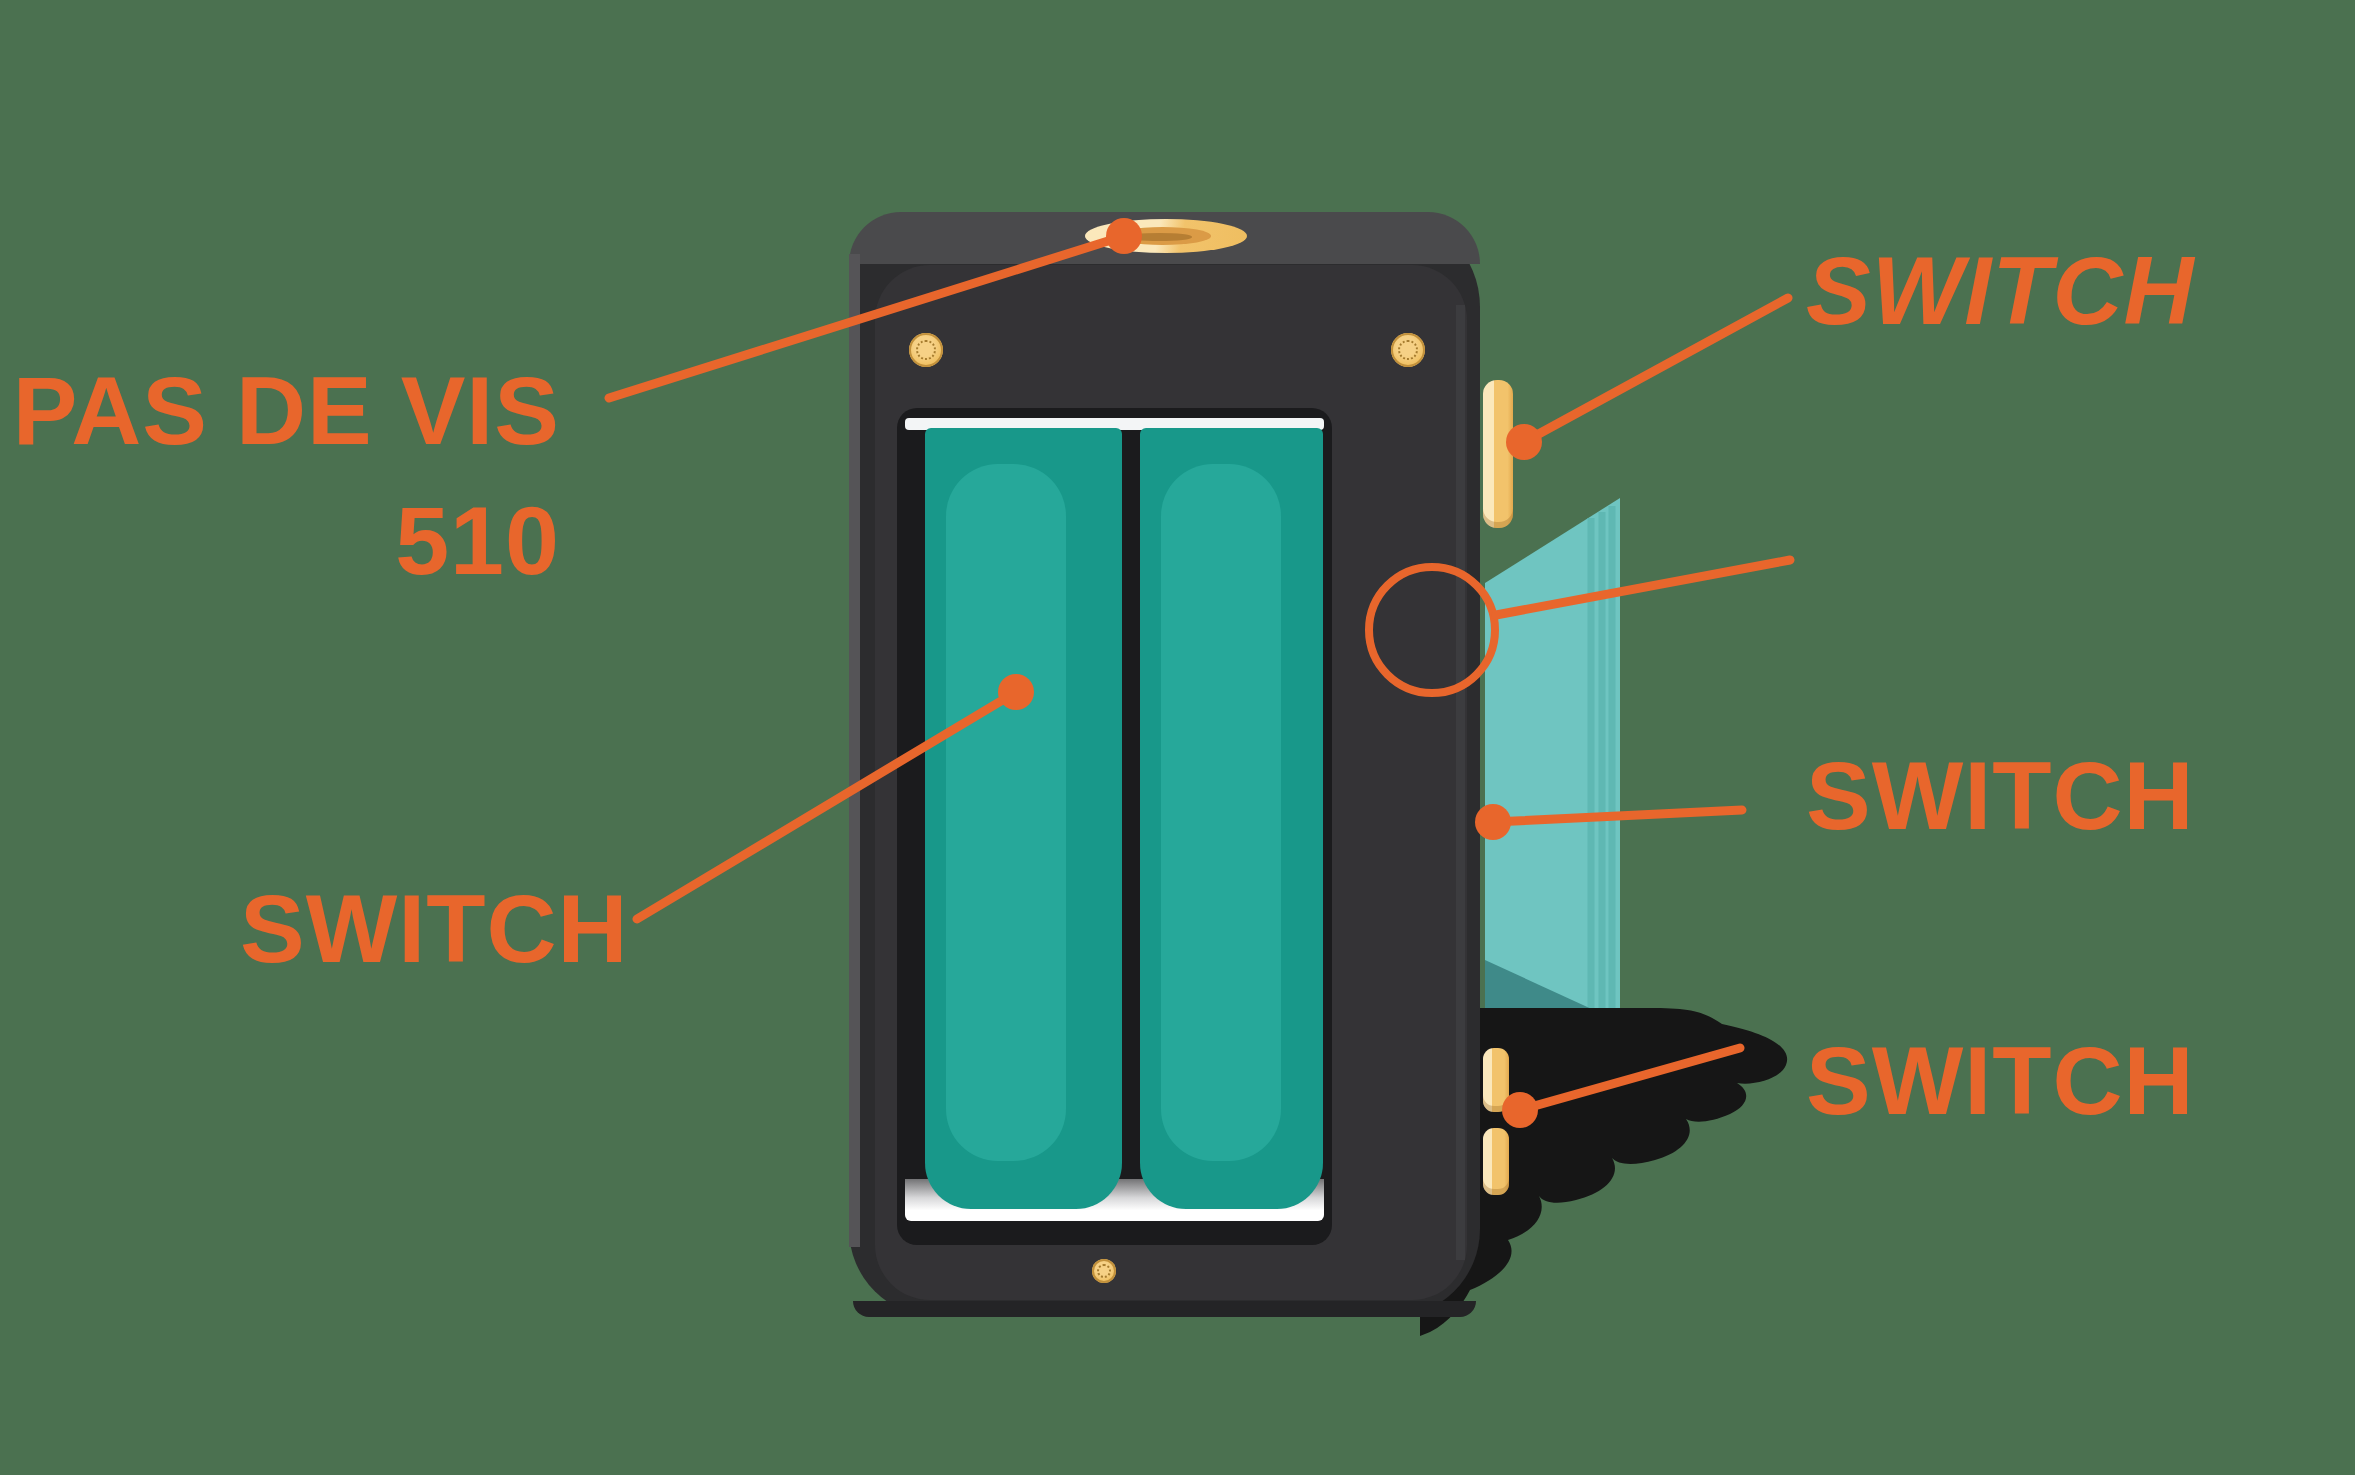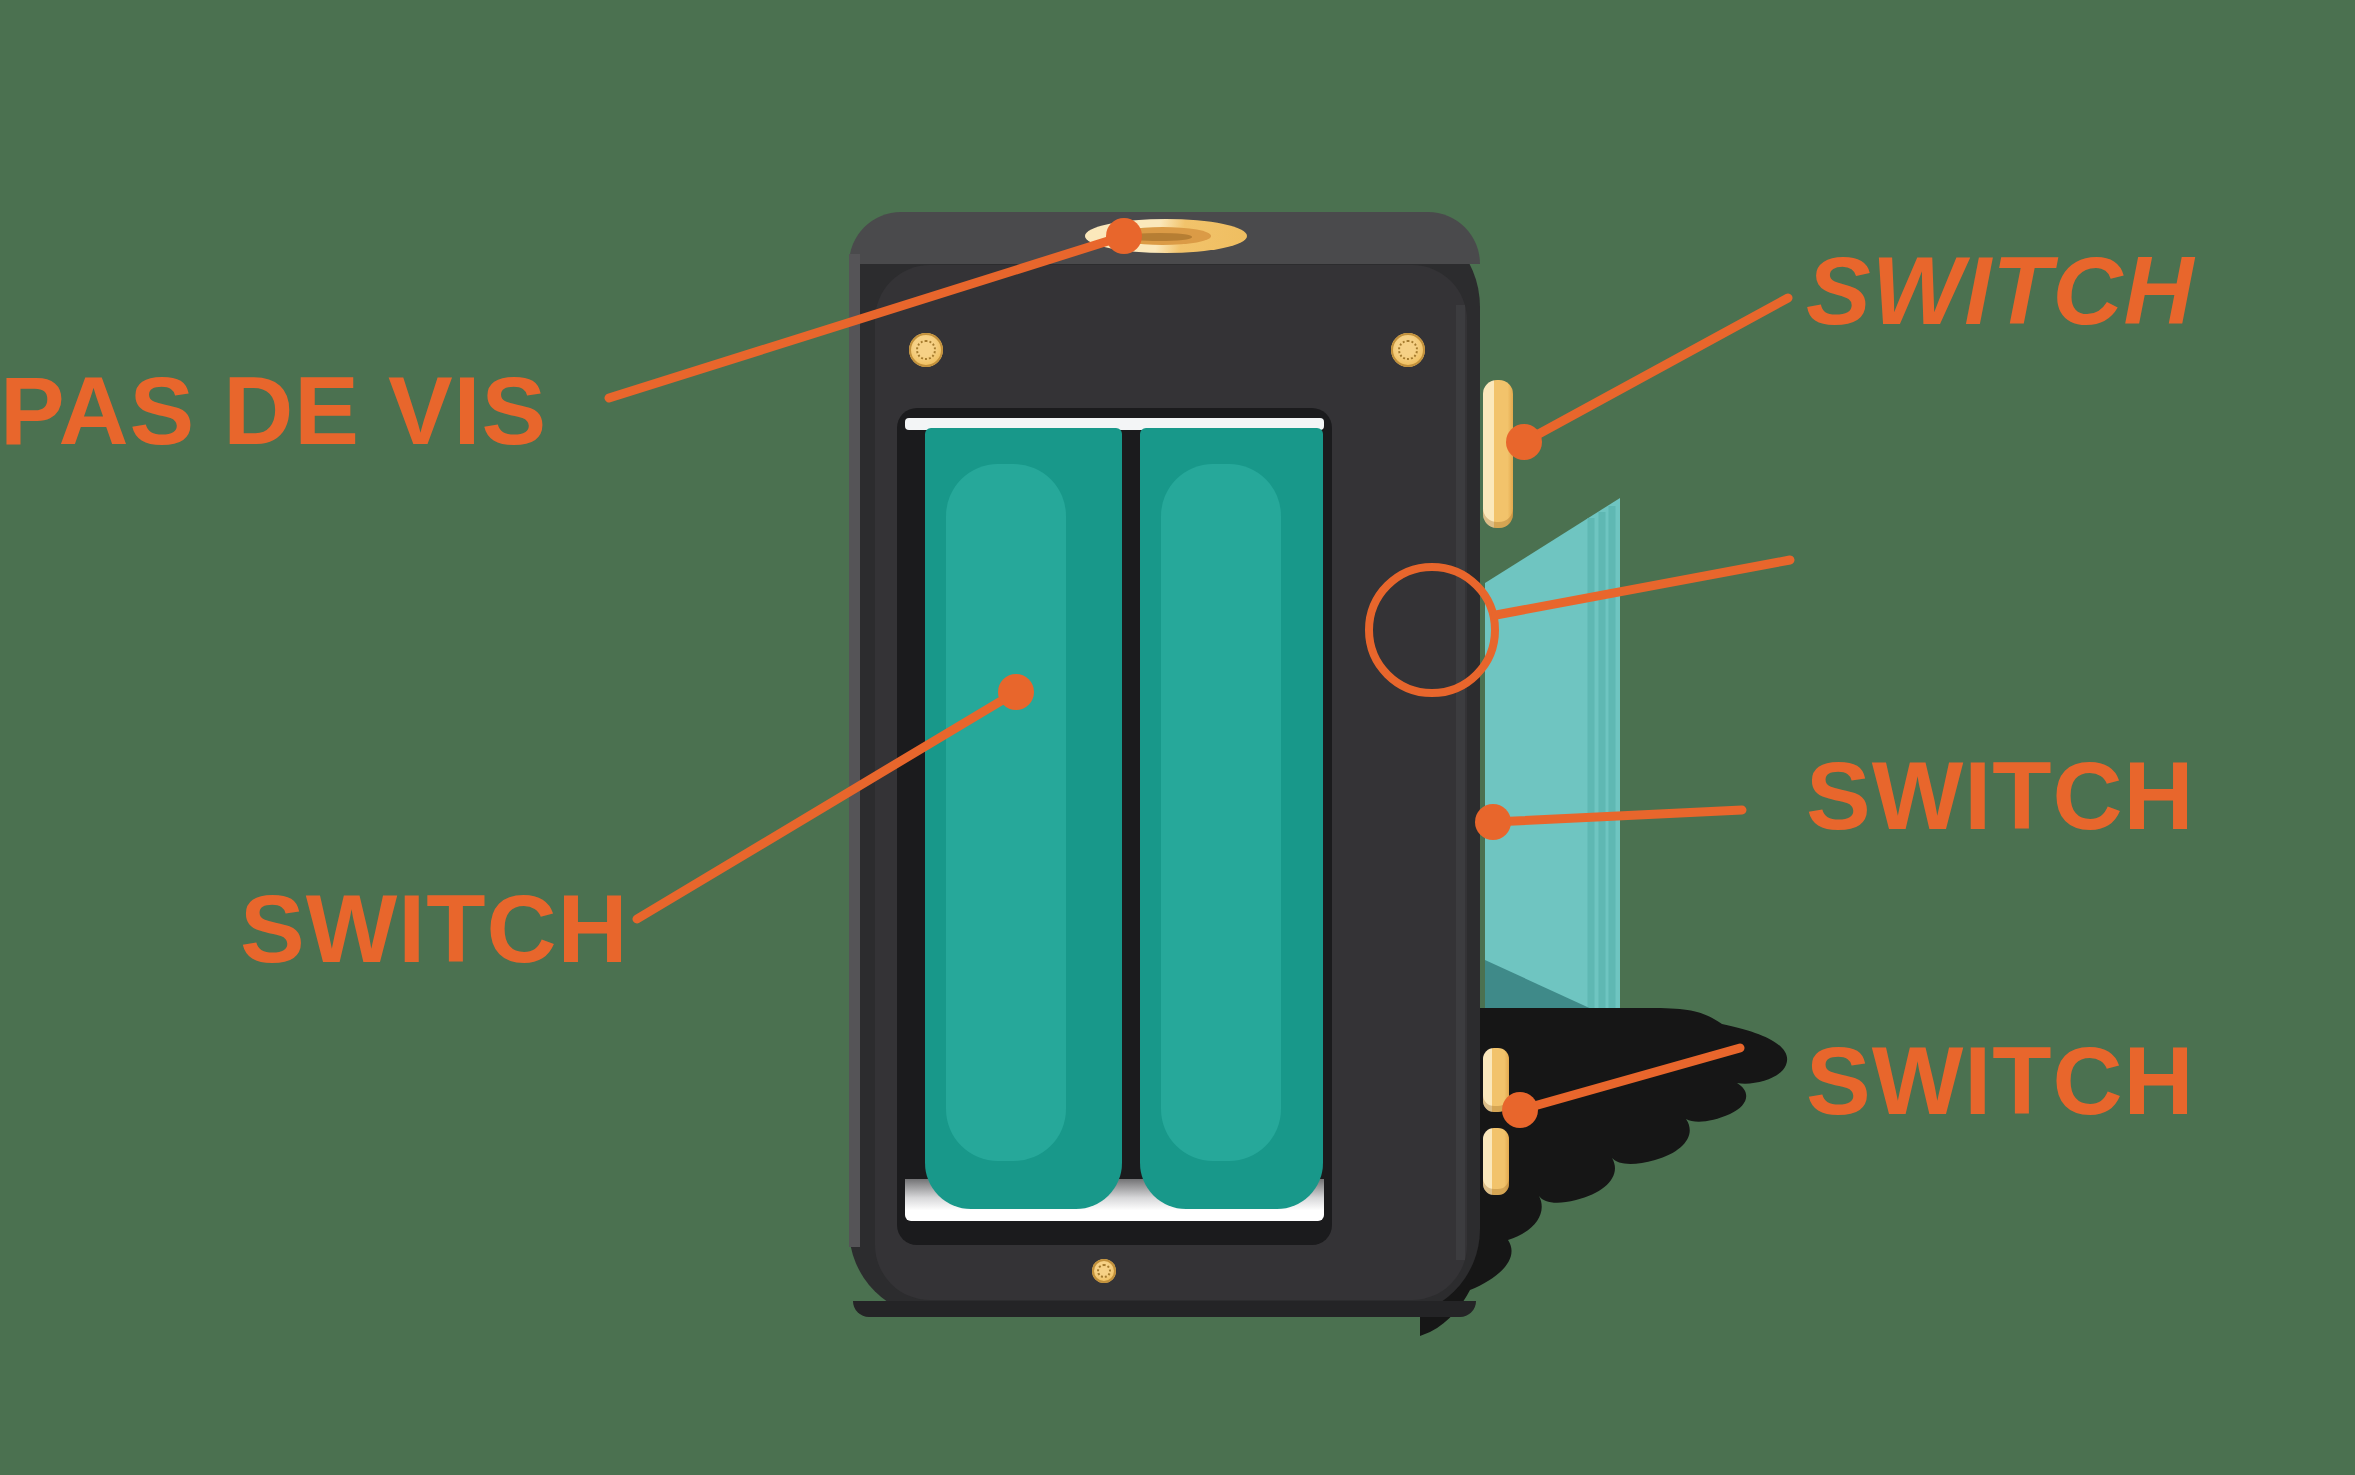--- a/index.html
+++ b/index.html
@@ -112,21 +112,21 @@
   .side-gold.switch{left:1483px;top:380px;width:30px;height:148px;border-radius:14px;}
   .side-gold.btn1{left:1483px;top:1048px;width:26px;height:64px;border-radius:11px;}
   .side-gold.btn2{left:1483px;top:1128px;width:26px;height:67px;border-radius:11px;}
 
   
   .lbl{
     position:absolute;color:var(--accent-orange);
     font-weight:800;font-size:97px;line-height:130px;letter-spacing:1px;
     white-space:nowrap;
   }
-  .lbl-pas{left:0;top:346px;width:560px;text-align:left;}
+  .lbl-pas{left:0;top:346px;width:560px;text-align:right;}
   .lbl-accus{left:240px;top:864px;}
   .lbl-switch{left:1806px;top:226px;font-style:italic;}
   .lbl-chipset{left:1808px;top:512px;}
   .lbl-ecran{left:1806px;top:731px;}
   .lbl-boutons{left:1806px;top:1016px;}
 
   
   .screen-poly{fill:var(--screen-teal);}
   .screen-stripe{stroke:var(--screen-teal-stripe);stroke-width:7;}
   .screen-wedge{fill:var(--screen-teal-dark);}
@@ -205,19 +205,20 @@
 
     <line class="callout-line" x1="1493" y1="822" x2="1742" y2="810"></line>
     <circle class="callout-dot" cx="1493" cy="822" r="18"></circle>
 
     <line class="callout-line" x1="1520" y1="1110" x2="1740" y2="1048"></line>
     <circle class="callout-dot" cx="1520" cy="1110" r="18"></circle>
   </svg>
 
   <div class="lbl lbl-pas">
     <div>PAS DE VIS</div>
+    <div>510</div>
   </div>
   <div class="lbl lbl-accus">SWITCH</div>
   <div class="lbl lbl-switch">SWITCH</div>
   <div class="lbl lbl-ecran">SWITCH</div>
   <div class="lbl lbl-boutons">SWITCH</div>
 
 </div>
 
 </body></html>

